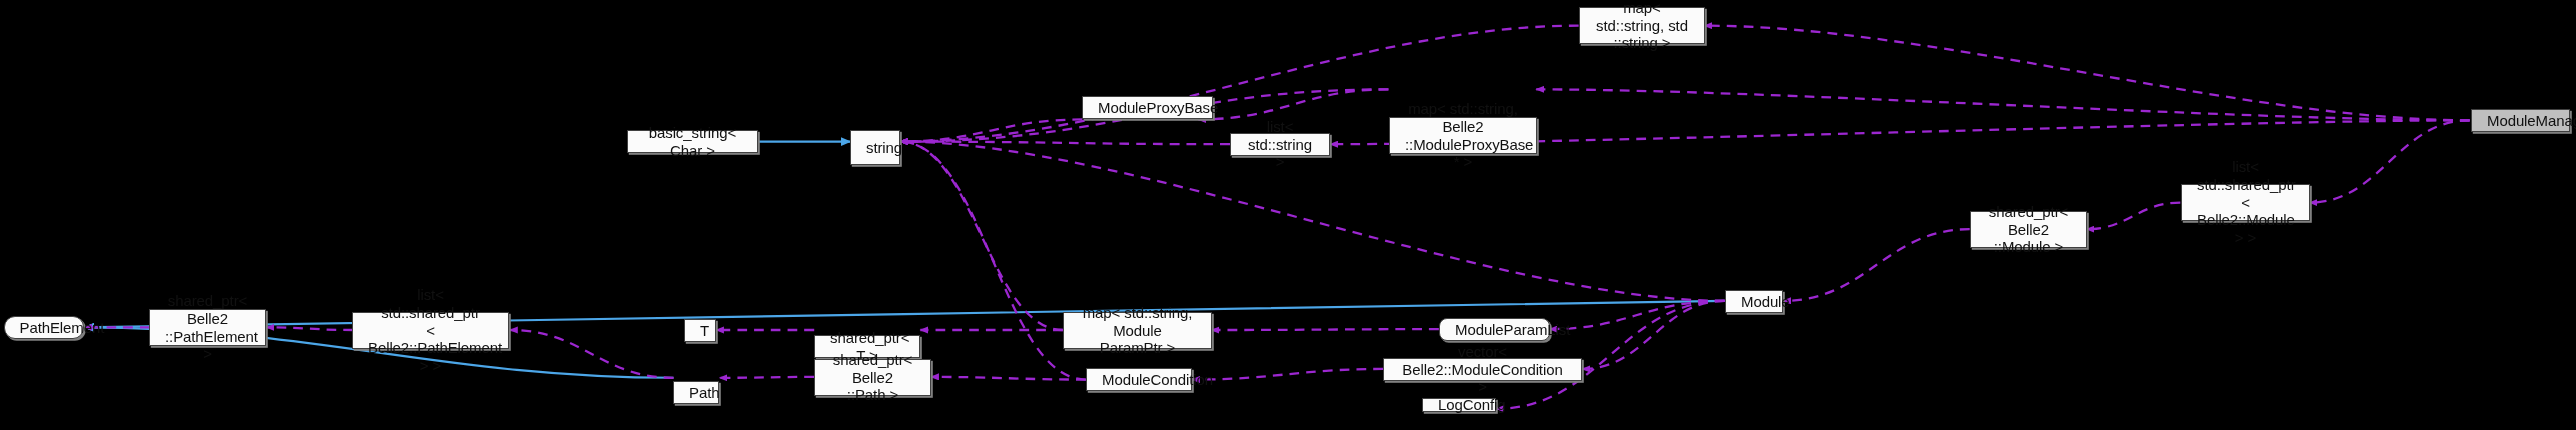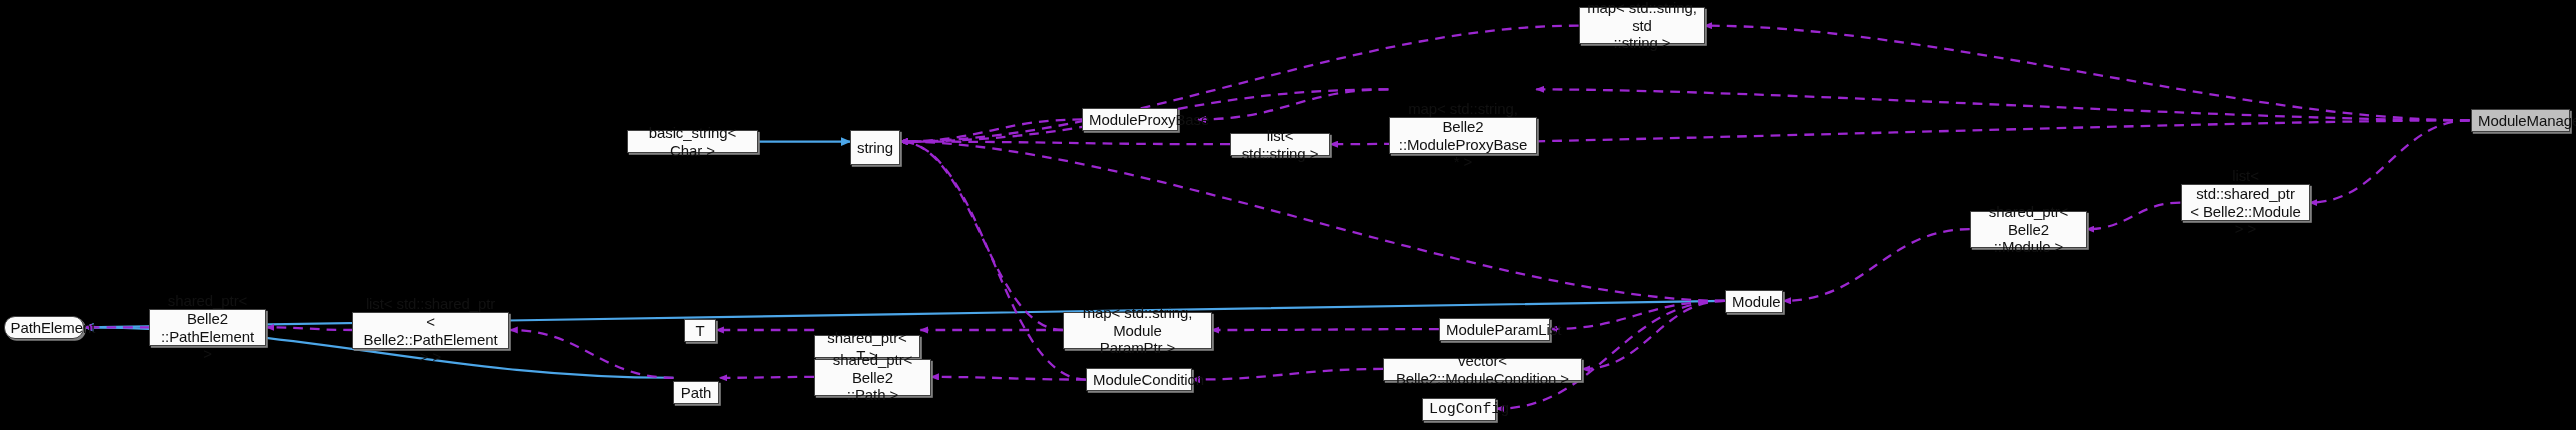--- a/index.html
+++ b/index.html
@@ -19,21 +19,21 @@
     border:0.9px solid #404040;
     box-shadow:1.8px 1.8px 0 0 #808080;
     color:#111111;
     font-size:15px;
     line-height:1.18;
     text-align:center;
     display:flex;
     align-items:center;
     justify-content:center;
     white-space:pre-line;
-    padding:0 6px;
+    padding:0 15px;
     letter-spacing:-0.1px;
   }
   .node.hl{
     background:#bfbfbf;
     border:0.9px solid #404040;
   }
   .node .lbl{display:block;width:100%;}
 </style>
 </head>
 <body>
@@ -89,25 +89,25 @@
       <div class="node" style="left: 673px; top: 381px; width: 46px; height: 23px;"><span class="lbl">Path</span></div>
       <div class="node" style="left: 684px; top: 319px; width: 32px; height: 23px;"><span class="lbl">T</span></div>
       <div class="node" style="left: 814px; top: 319px; width: 106px; height: 23px; margin-top: 16px;"><span class="lbl">shared_ptr&lt; T &gt;</span></div>
       <div class="node" style="left: 814px; top: 359px; width: 117px; height: 37px;"><span class="lbl">shared_ptr&lt; Belle2
 ::Path &gt;</span></div>
       <div class="node" style="left: 1063px; top: 312px; width: 149px; height: 37px;"><span class="lbl">map&lt; std::string, Module
 ParamPtr &gt;</span></div>
       <div class="node" style="left: 1086px; top: 368px; width: 106px; height: 23px;"><span class="lbl">ModuleCondition</span></div>
       <div class="node" style="left: 627px; top: 130px; width: 131px; height: 23px;"><span class="lbl">basic_string&lt; Char &gt;</span></div>
       <div class="node" style="left: 850px; top: 130px; width: 50px; height: 35px;"><span class="lbl">string</span></div>
-      <div class="node" style="left: 1082px; top: 108px; width: 96px; height: 23px;"><span class="lbl">ModuleProxyBase</span></div>
+      <div class="node" style="left: 1082px; top: 96px; width: 131px; height: 23px;"><span class="lbl">ModuleProxyBase</span></div>
       <div class="node" style="left: 1230px; top: 133px; width: 100px; height: 23px;"><span class="lbl">list&lt; std::string &gt;</span></div>
-      <div class="node" style="left: 1439px; top: 318px; width: 111px; height: 23px;"><span class="lbl">ModuleParamList</span></div>
+      <div class="node" style="left: 1439px; top: 318px; width: 111px; height: 23px; border-radius: 8px;"><span class="lbl">ModuleParamList</span></div>
       <div class="node" style="left: 1383px; top: 358px; width: 199px; height: 23px;"><span class="lbl">vector&lt; Belle2::ModuleCondition &gt;</span></div>
-      <div class="node" style="left: 1422px; top: 398px; width: 74px; height: 23px; font-family: Liberation Mono, monospace;"><span class="lbl">LogConfig</span></div>
+      <div class="node" style="left: 1422px; top: 398px; width: 74px; height: 14px;"><span class="lbl">LogConfig</span></div>
       <div class="node" style="left: 1725px; top: 290px; width: 58px; height: 23px;"><span class="lbl">Module</span></div>
       <div class="node" style="left: 1579px; top: 7px; width: 126px; height: 37px;"><span class="lbl">map&lt; std::string, std
 ::string &gt;</span></div>
       <div class="node" style="left: 1389px; top: 71px; width: 148px; height: 37px; margin-top: 46px;"><span class="lbl">map&lt; std::string, Belle2
 ::ModuleProxyBase * &gt;</span></div>
       <div class="node" style="left: 1970px; top: 211px; width: 117px; height: 37px;"><span class="lbl">shared_ptr&lt; Belle2
 ::Module &gt;</span></div>
       <div class="node" style="left: 2181px; top: 184px; width: 129px; height: 37px;"><span class="lbl">list&lt; std::shared_ptr
 &lt; Belle2::Module &gt; &gt;</span></div>
       <div class="node hl" style="left: 2471px; top: 109px; width: 99px; height: 23px;"><span class="lbl">ModuleManager</span></div>

